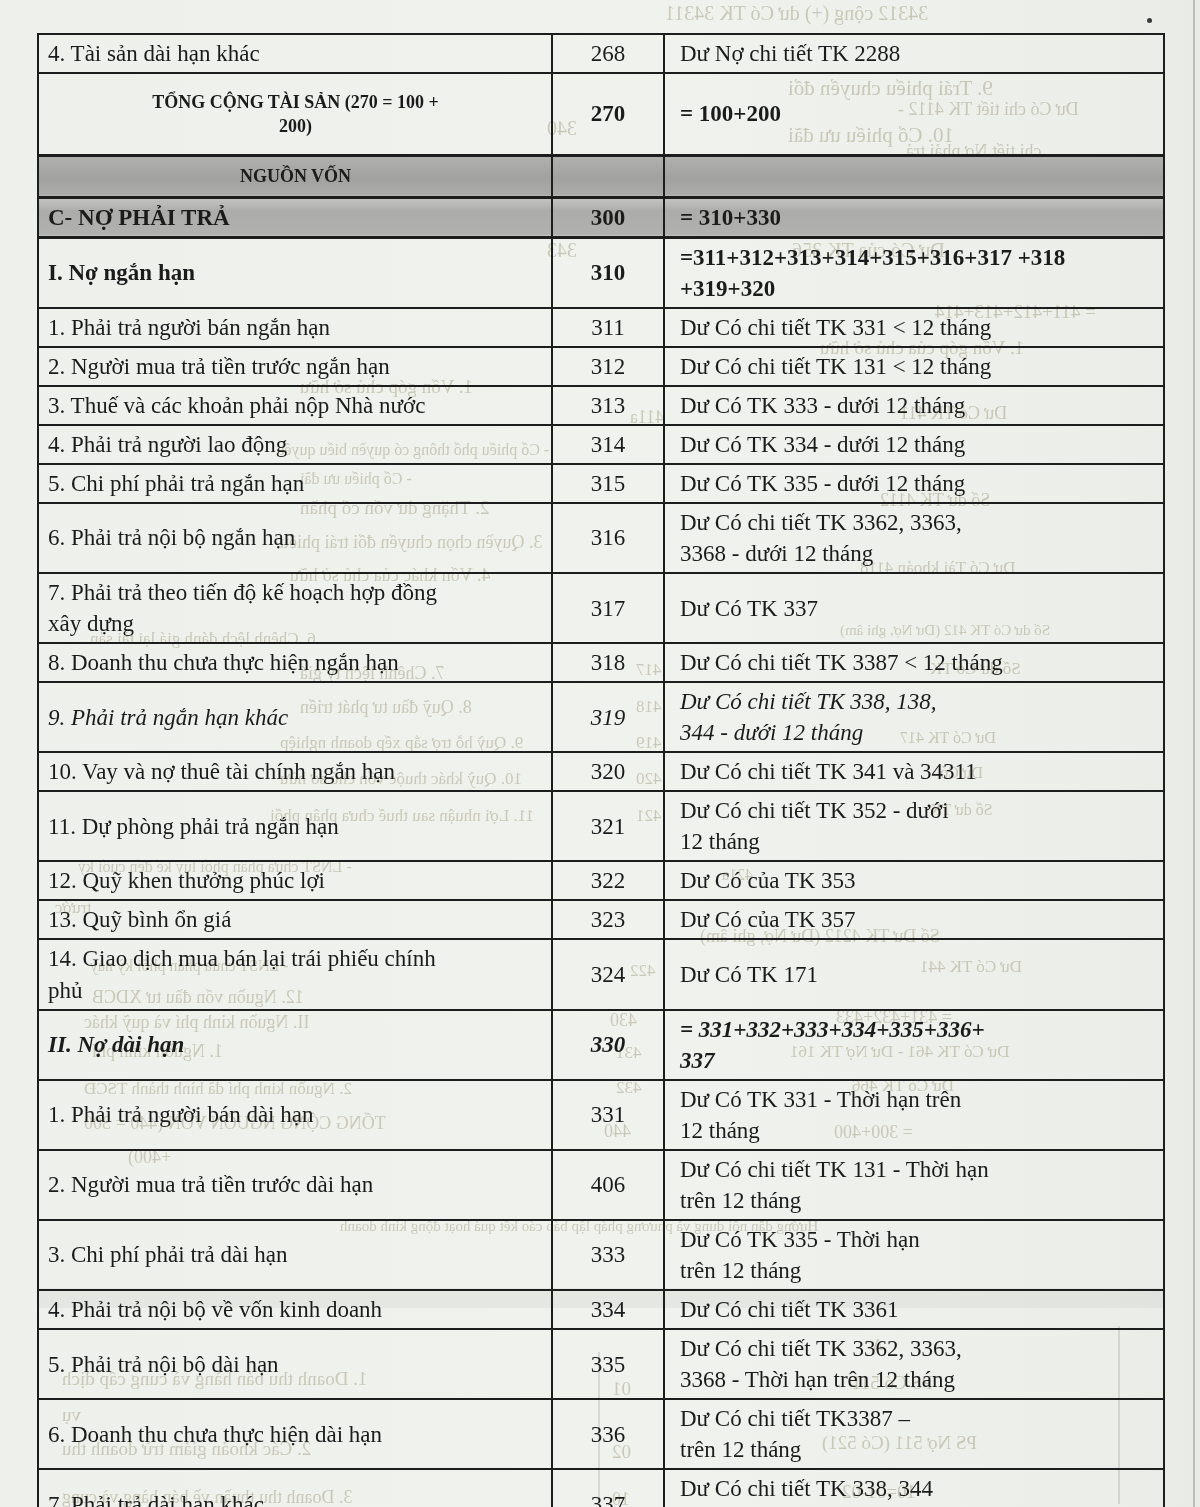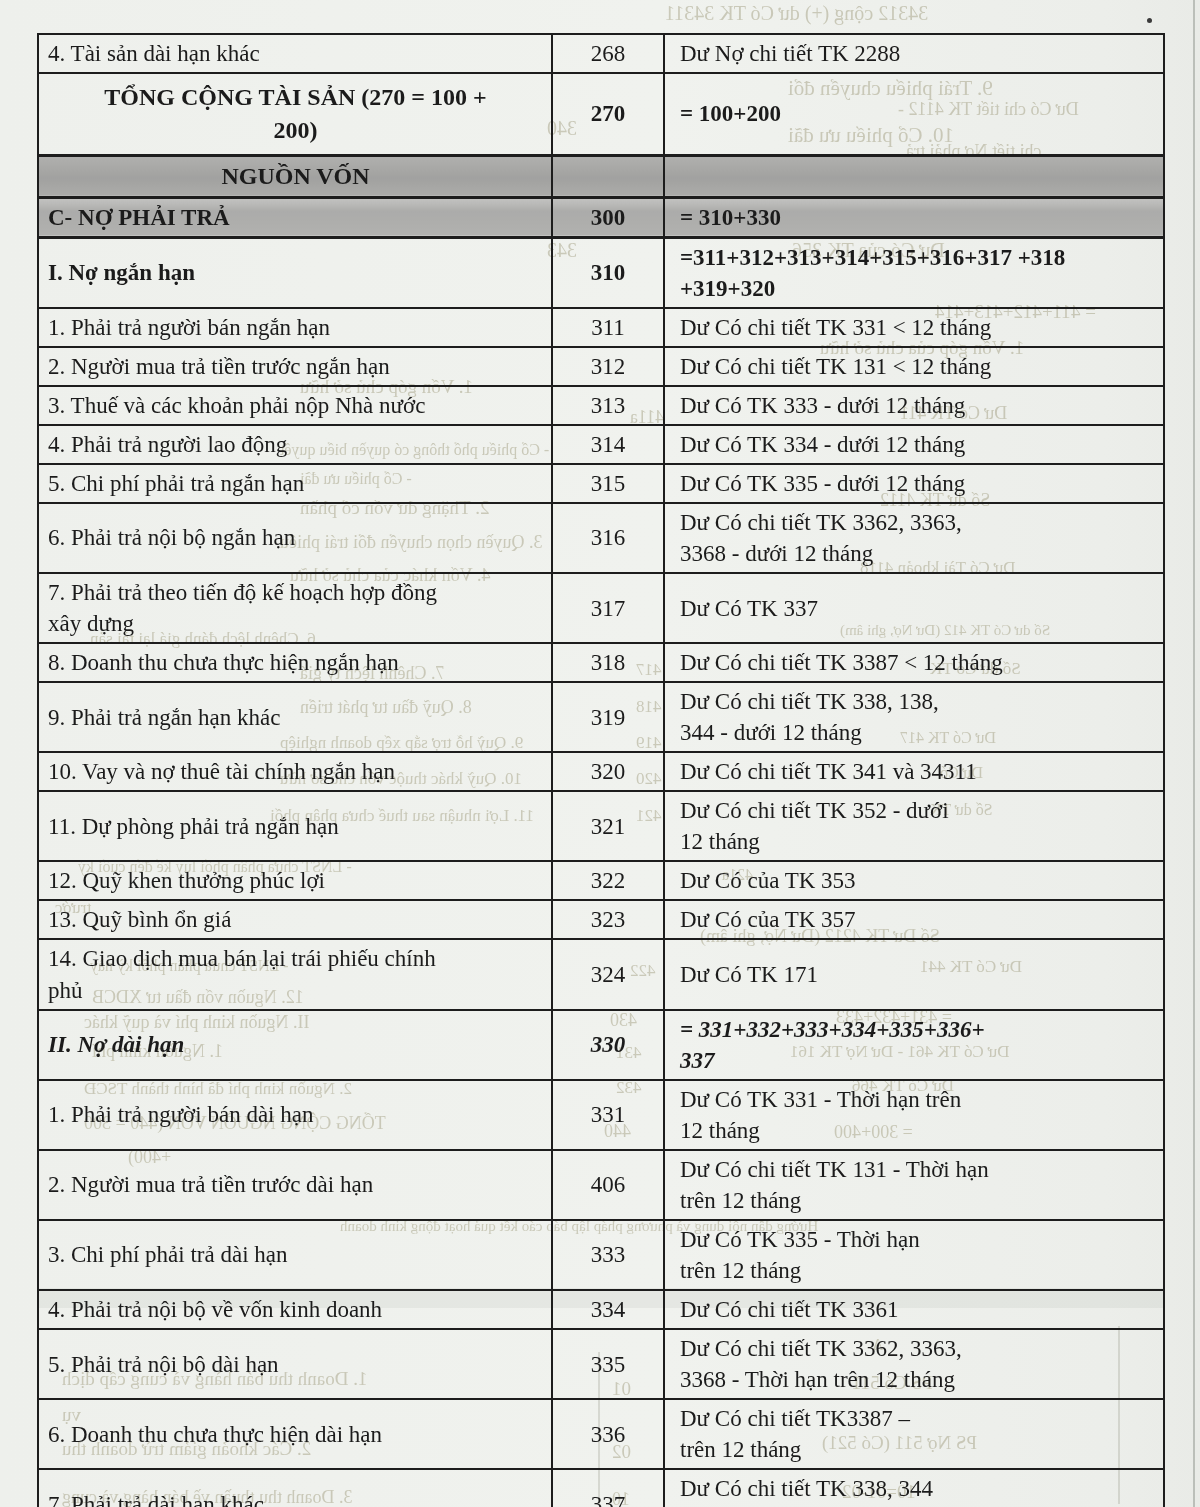--- a/index.html
+++ b/index.html
@@ -26,21 +26,21 @@
     font-size:23px;
     line-height:1.35;
     white-space:pre-line;
     background:transparent;
   }
   td.c-name{padding:3px 8px 3px 9px;}
   td.c-code{text-align:center;padding:0 2px;}
   td.c-desc{padding:3px 6px 3px 15px;}
   .b{font-weight:bold;}
   .ctr{text-align:center;}
-  tr.big td.c-name{font-size:24px;}
+  tr.big td.c-name{font-size:18px;}
   tr.shaded td{
     background:
       repeating-linear-gradient(0deg,rgba(255,255,255,.07) 0 1px,rgba(0,0,0,.06) 1px 2px),
       linear-gradient(180deg,#b2b2b0 0%,#a3a3a1 55%,#adadab 100%);
     border-top-width:3px;border-bottom-width:3px;
   }
   tr.shaded2 td{
     background:
       repeating-linear-gradient(0deg,rgba(255,255,255,.07) 0 1px,rgba(0,0,0,.05) 1px 2px),
       linear-gradient(180deg,#c6c6c4 0%,#adadab 35%,#b3b3b1 100%);
@@ -229,21 +229,21 @@
       <td class="c-name">7. Phải trả theo tiến độ kế hoạch hợp đồng
 xây dựng</td>
       <td class="c-code">317</td>
       <td class="c-desc">Dư Có TK 337</td>
     </tr>
         <tr style="height: 32px;">
       <td class="c-name">8. Doanh thu chưa thực hiện ngắn hạn</td>
       <td class="c-code">318</td>
       <td class="c-desc">Dư Có chi tiết TK 3387 &lt; 12 tháng</td>
     </tr>
-        <tr style="height: 62px;">
+        <tr style="height: 62px; font-style: italic;">
       <td class="c-name">9. Phải trả ngắn hạn khác</td>
       <td class="c-code">319</td>
       <td class="c-desc">Dư Có chi tiết TK 338, 138,
 344 - dưới 12 tháng</td>
     </tr>
         <tr style="height: 31px;">
       <td class="c-name">10. Vay và nợ thuê tài chính ngắn hạn</td>
       <td class="c-code">320</td>
       <td class="c-desc">Dư Có chi tiết TK 341 và 34311</td>
     </tr>

